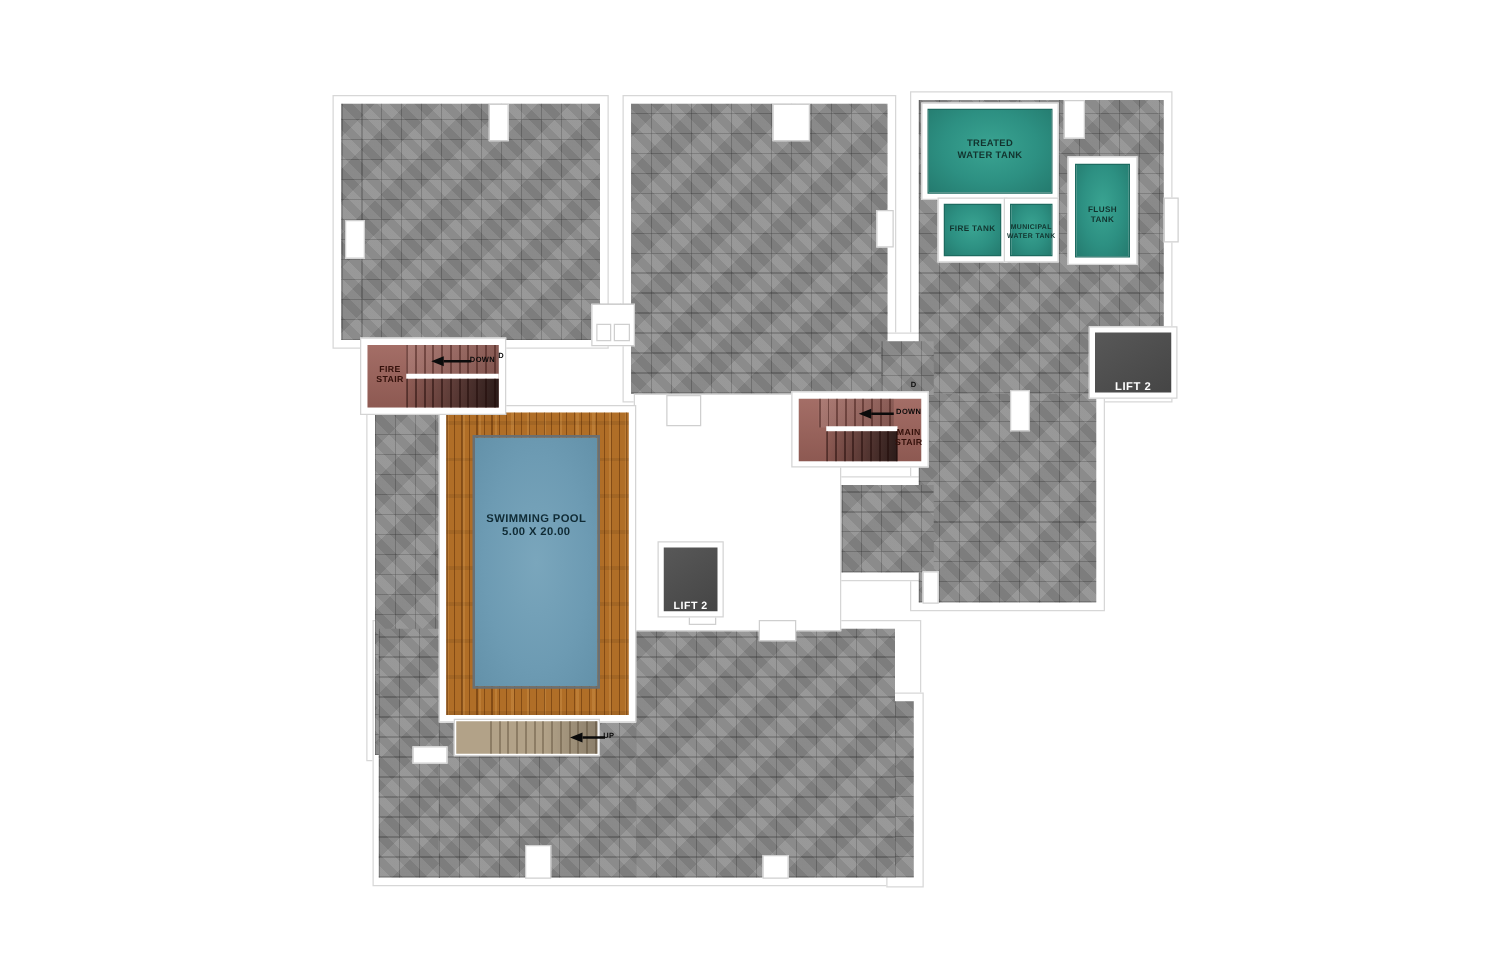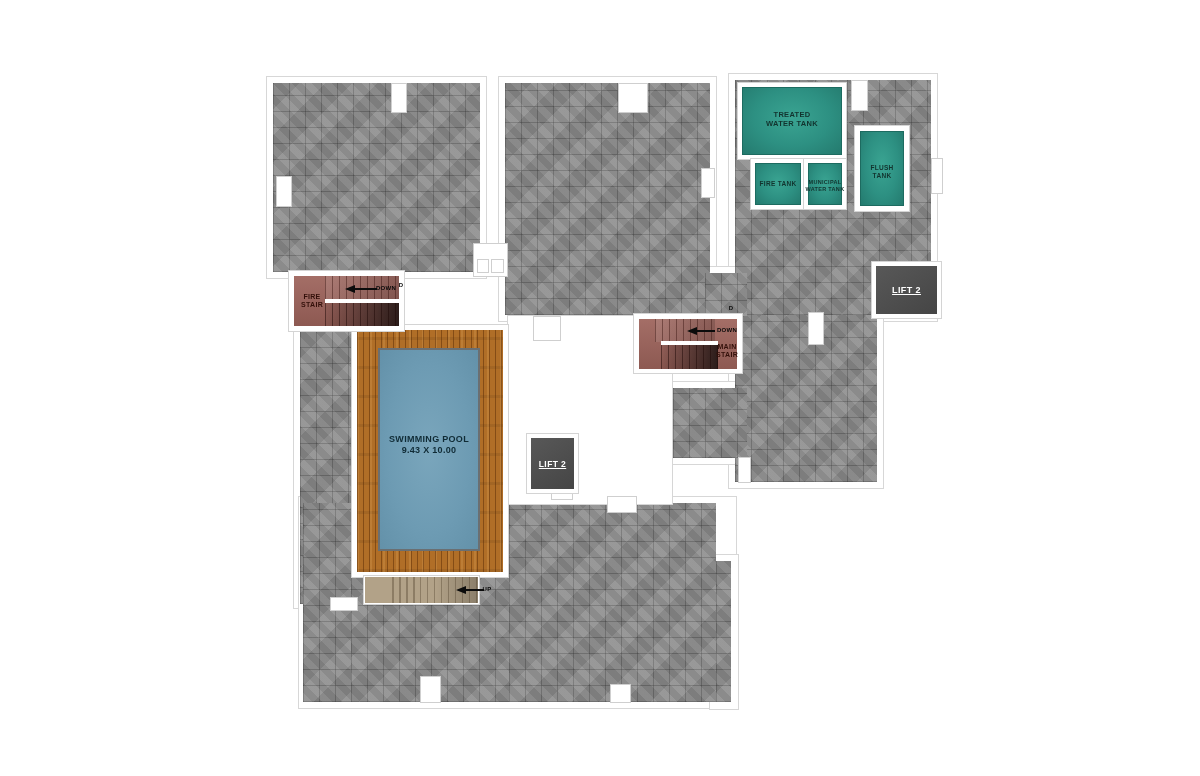--- a/index.html
+++ b/index.html
@@ -21,22 +21,22 @@
 
   .void { position: absolute; background: #ffffff; border: 1px solid #d6d6d6; }
 
   
   .frame { position: absolute; background: #ffffff; border: 1px solid #d4d4d4; }
 
   .teal { position: absolute; border: 1px solid #1d6b60;
     background: radial-gradient(ellipse at 50% 45%, #3aa492 0%, #2d9082 55%, #247a6e 100%); }
 
   .lift { position: absolute; background: linear-gradient(145deg, #585858, #454545);
-    display: flex; align-items: center; justify-content: center;
-    color: #ffffff; font-weight: bold; font-size: 9px; letter-spacing: .4px; text-decoration: underline; }
+    display: flex; align-items: flex-end; justify-content: center;
+    color: #ffffff; font-weight: bold; font-size: 9px; letter-spacing: .4px; }
 
   .stair-red { position: absolute; background: #9d635b;
     background-image: linear-gradient(to bottom, rgba(255,255,255,.07), rgba(0,0,0,.10)); }
   .flight-v { position: absolute;
     background-image:
       repeating-linear-gradient(90deg, rgba(55,18,14,.45) 0 1.5px, rgba(0,0,0,0) 1.5px 7px),
       linear-gradient(to right, rgba(255,255,255,.10), rgba(0,0,0,.16)); }
   .flight-dark { position: absolute;
     background-image:
       repeating-linear-gradient(90deg, rgba(30,8,6,.5) 0 1.5px, rgba(0,0,0,0) 1.5px 7px),
@@ -99,23 +99,23 @@
   <div class="floor" style="left:509px;top:503px;width:207px;height:199px;"></div>
   <div class="floor" style="left:716px;top:561px;width:15px;height:141px;"></div>
   <div class="floor" style="left:673px;top:388px;width:74px;height:70px;"></div>
 
   <div class="void" style="left:507px;top:315px;width:166px;height:190px;"></div>
 
   <div>
     <div class="frame" style="left:351px;top:324px;width:158px;height:254px;"></div>
     <div class="wood" style="left:357px;top:330px;width:146px;height:242px;"></div>
     <div class="pool" style="left:378px;top:348px;width:102px;height:203px;"></div>
-    <div class="lbl lbl-pool" style="left:429px;top:445px;">
+    <div class="lbl lbl-pool" style="left:429px;top:420px;">
       <div>SWIMMING POOL</div>
-      <div>9.43 X 10.00</div>
+      <div>5.00 X 20.00</div>
     </div>
   </div>
 
   <div>
     <div class="frame" style="left:363px;top:575px;width:117px;height:30px;"></div>
     <div class="tan" style="left:365px;top:577px;width:27px;height:26px;"></div>
     <div class="tan-treads" style="left:392px;top:577px;width:86px;height:26px;"></div>
     <div class="arrow" style="left:456px;top:586px;">
       <span class="arrow-head"></span>
       <span class="arrow-shaft" style="width:18px;"></span>

